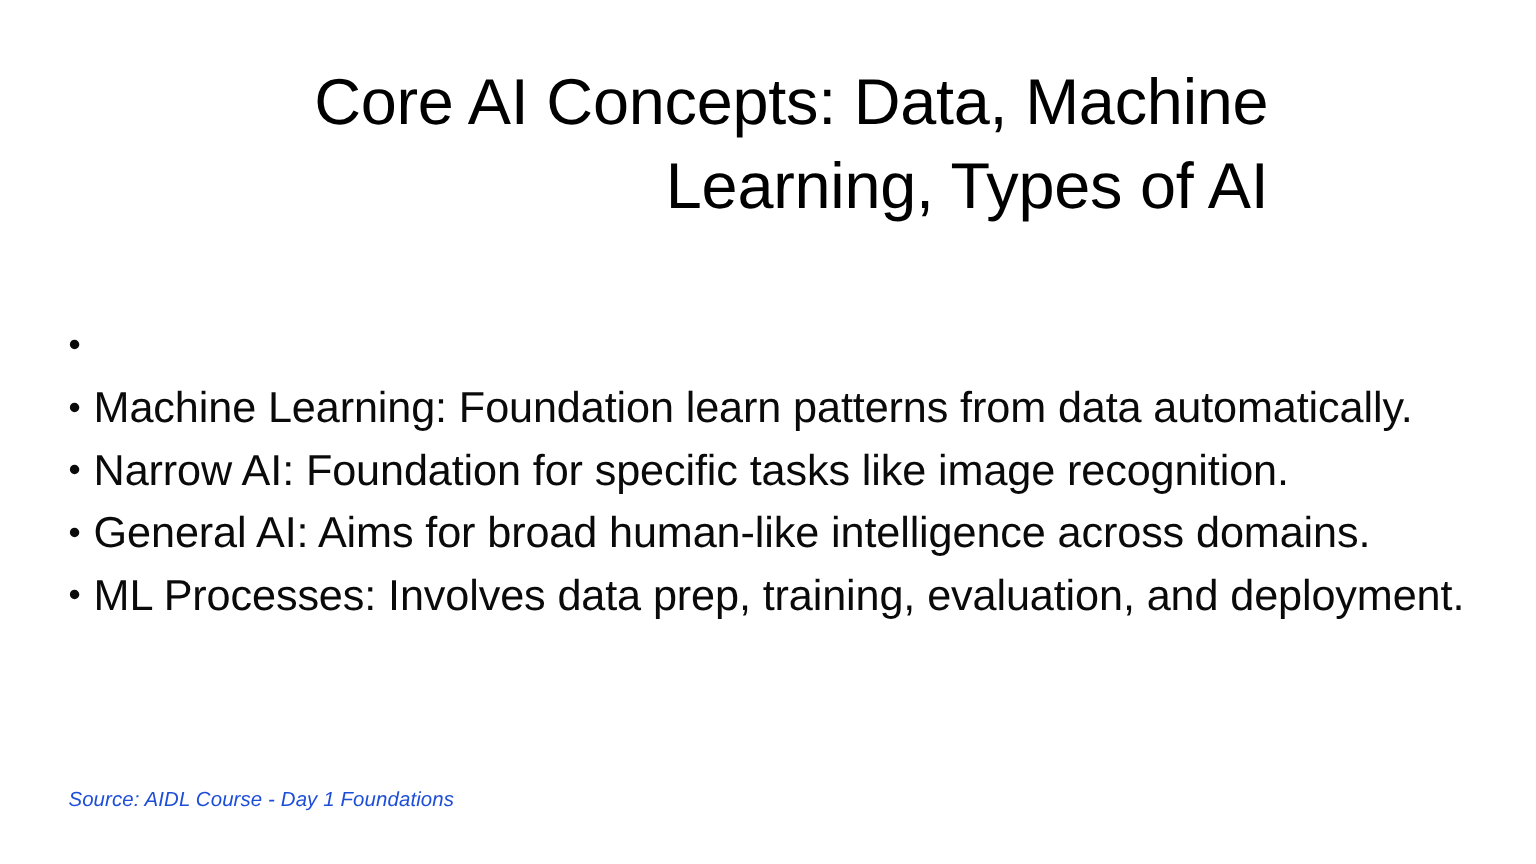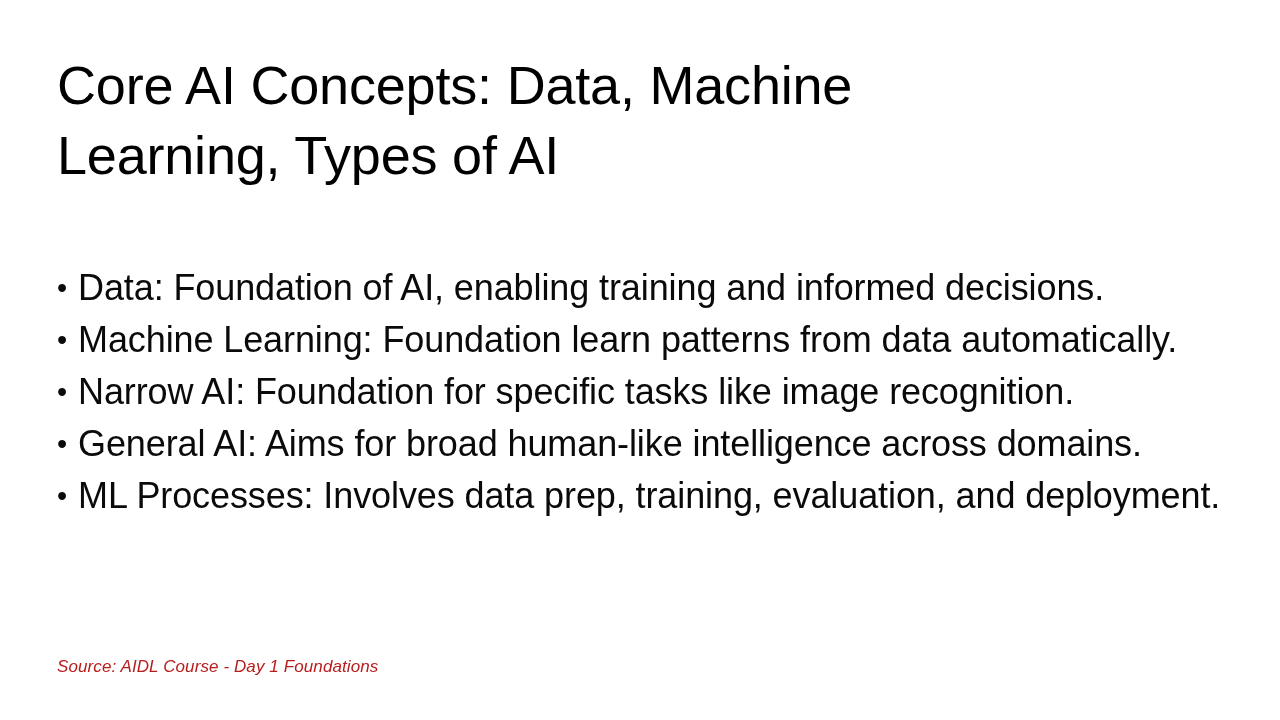--- a/index.html
+++ b/index.html
@@ -21,20 +21,21 @@
     overflow: hidden;
     box-sizing: border-box;
   }
 
   
   .title-block {
     position: absolute;
     left: 57px;
     top: 50px;
     width: 1000px;
+    text-align: right;
   }
   .slide-title {
     margin: 0;
     font-family: "Liberation Sans", "DejaVu Sans", sans-serif;
     font-size: 54px;
     font-weight: 400;
     line-height: 70px;
     letter-spacing: -0.2px;
     color: #000000;
     white-space: pre-wrap;
@@ -79,40 +80,39 @@
     position: absolute;
     left: 57px;
     top: 655px;
   }
   .source-text {
     margin: 0;
     font-size: 17px;
     line-height: 24px;
     font-style: italic;
     font-weight: 400;
-    color: #b91c1c;
+    color: #1d4ed8;
     letter-spacing: 0.1px;
     white-space: nowrap;
   }
 </style>
 </head>
 <body>
 
 <div class="slide">
 
   <div class="title-block">
     <h1 class="slide-title">Core AI Concepts: Data, Machine Learning, Types of AI</h1>
   </div>
 
   <div class="body-block">
     <ul class="bullet-list">
 
       <li class="bullet-item">
         <span class="bullet-marker">•</span>
-        <span class="bullet-text">Data: Foundation of AI, enabling training and informed decisions.</span>
       </li>
 
       <li class="bullet-item">
         <span class="bullet-marker">•</span>
         <span class="bullet-text">Machine Learning: Foundation learn patterns from data automatically.</span>
       </li>
 
       <li class="bullet-item">
         <span class="bullet-marker">•</span>
         <span class="bullet-text">Narrow AI: Foundation for specific tasks like image recognition.</span>

